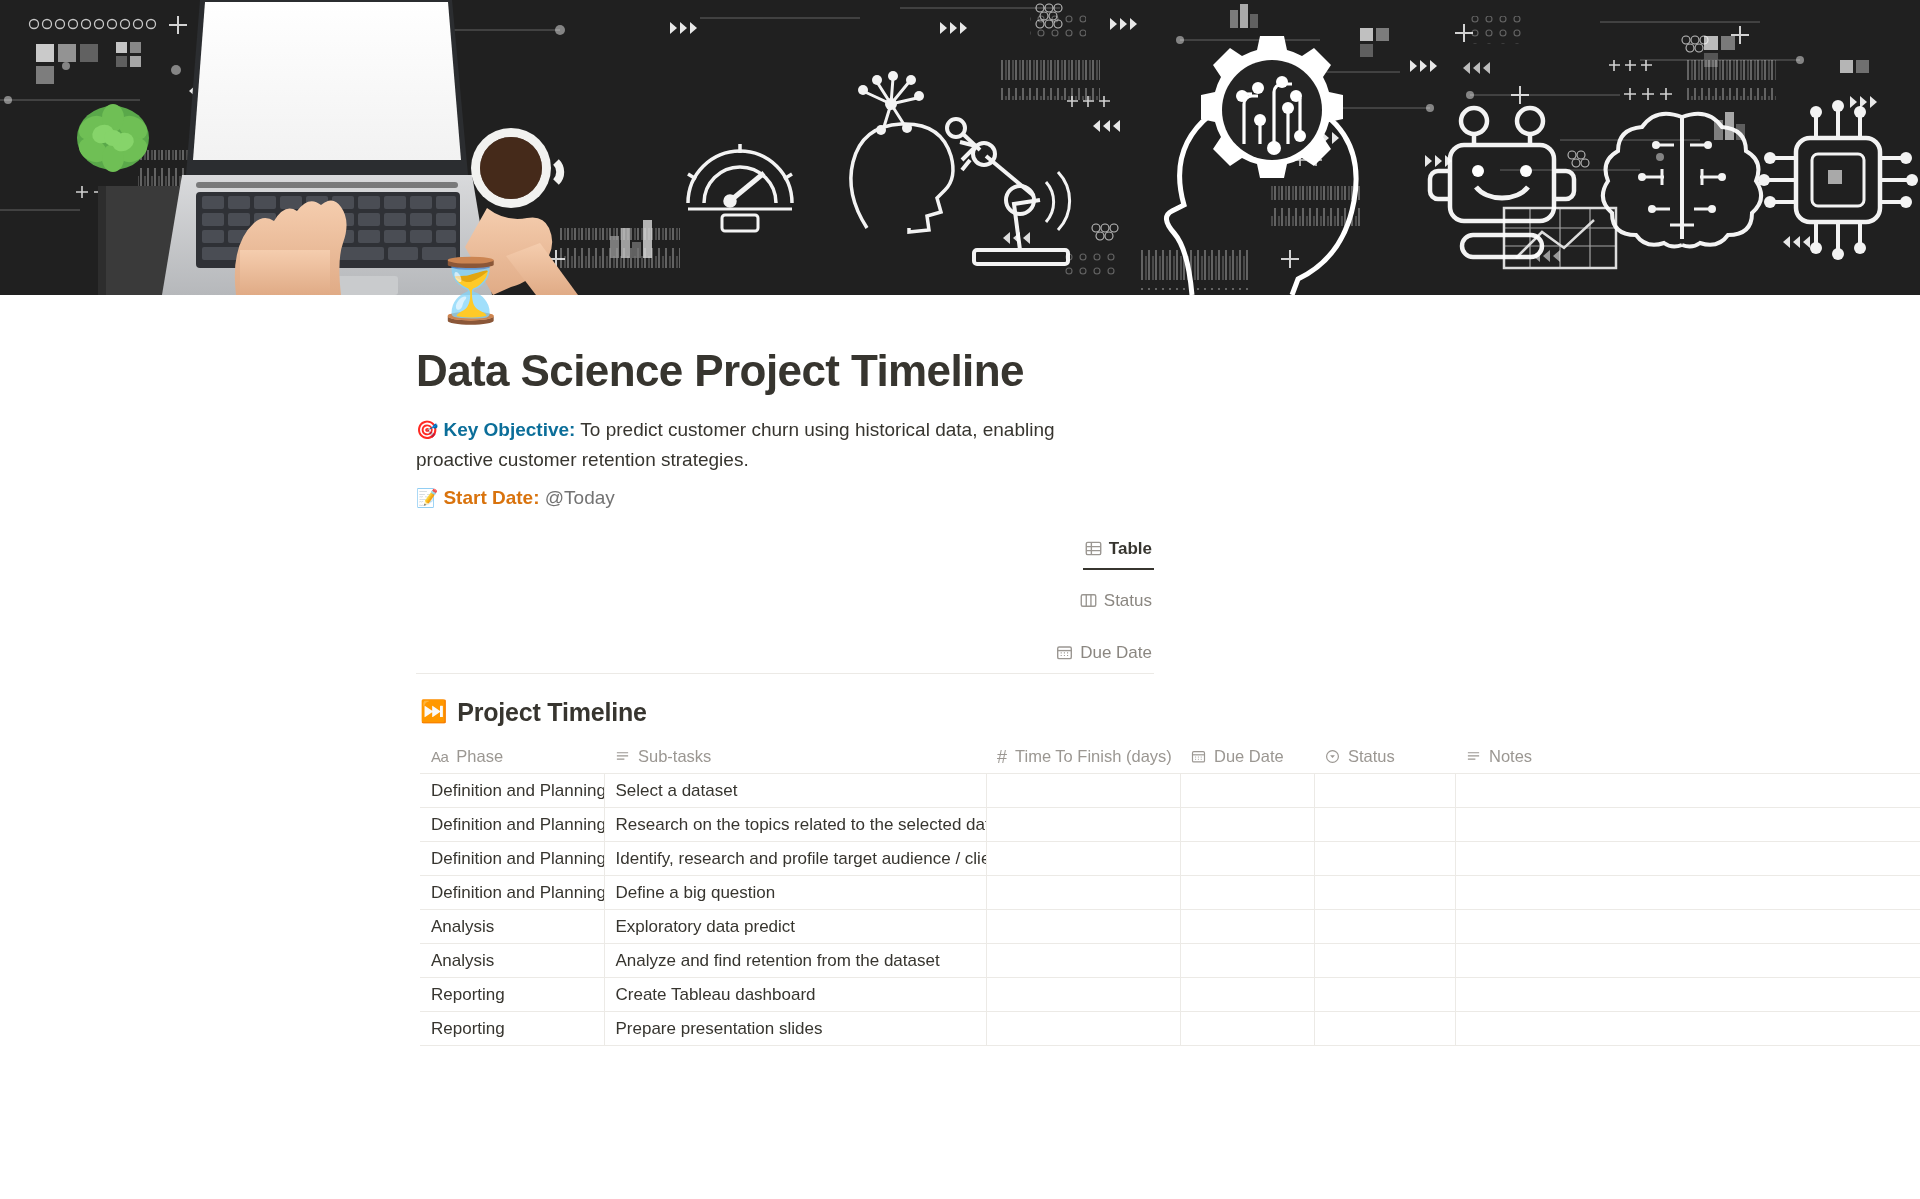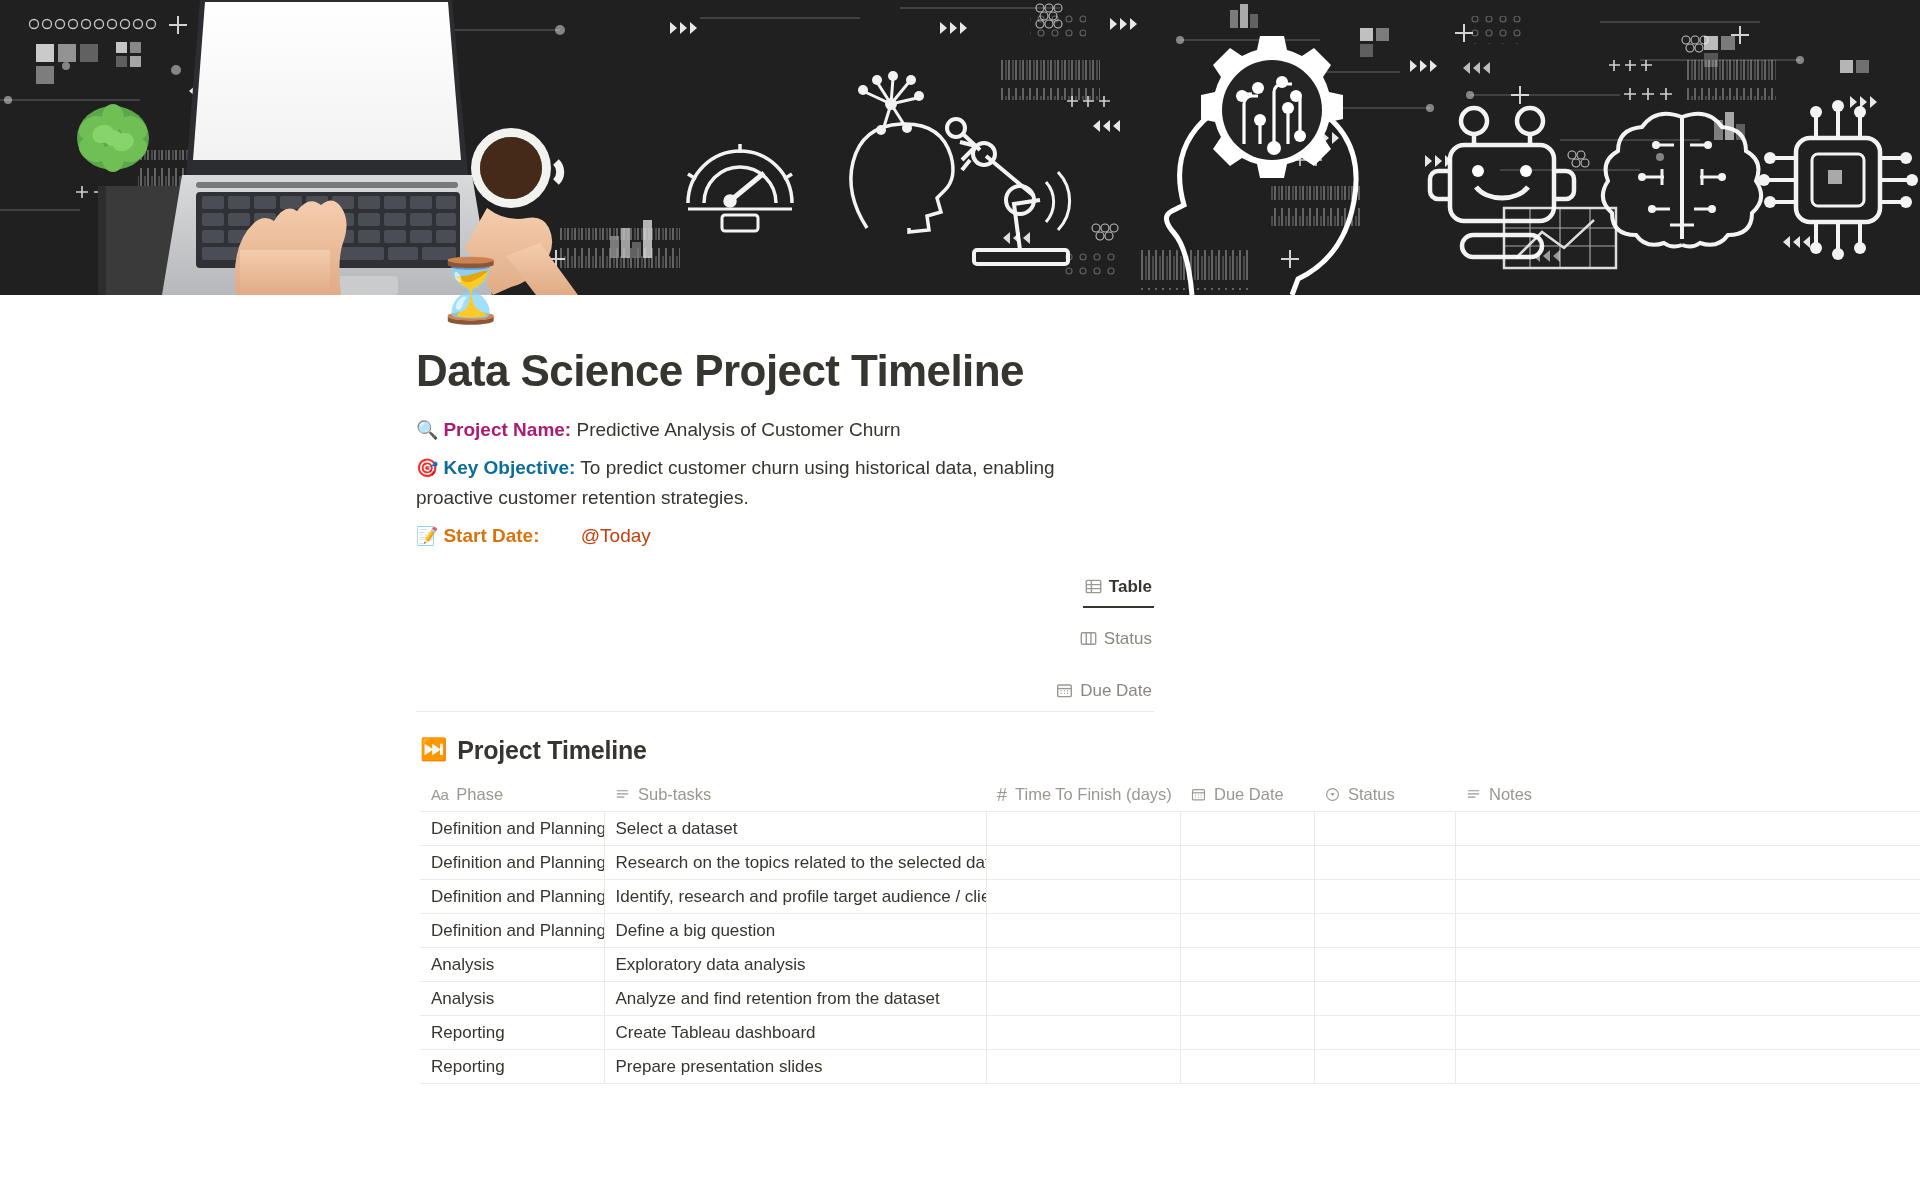--- a/index.html
+++ b/index.html
@@ -65,21 +65,21 @@
     line-height: 1.55;
     color: #37352f;
     max-width: 690px;
     margin-bottom: 8px;
   }
   .prop-line .emo { font-size: 18px; margin-right: 5px; }
   .lbl { font-weight: bold; }
   .lbl.pink  { color: #ad1a72; }
   .lbl.blue  { color: #0b6e99; }
   .lbl.orange{ color: #d9730d; }
-  .mention { color: #c2410c; margin-left: 36px; }
+  .mention { color: #737373; }
 
   
   .tabs {
     display: flex;
     align-items: flex-end;
     gap: 18px;
     margin-top: 22px;
     width: 738px;
     border-bottom: 1px solid #eceae6;
     padding-bottom: 0;
@@ -583,24 +583,20 @@
   </svg>
 </div>
 
 <div class="page">
   <div class="content">
 
     <div class="page-icon">⏳</div>
 
     <h1 class="page-title">Data Science Project Timeline</h1>
 
-    <div class="prop-line">
-      <span class="emo">🔍</span><span class="lbl pink">Project Name:</span>
-      <span>Predictive Analysis of Customer Churn</span>
-    </div>
 
     <div class="prop-line">
       <span class="emo">🎯</span><span class="lbl blue">Key Objective:</span>
       <span>To predict customer churn using historical data, enabling proactive customer retention strategies.</span>
     </div>
 
     <div class="prop-line">
       <span class="emo">📝</span><span class="lbl orange">Start Date:</span>
       <span class="mention">@Today</span>
     </div>
@@ -741,21 +737,21 @@
         <tr>
           <td class="phase"><span class="link">Definition and Planning</span></td>
           <td>Define a big question</td>
           <td></td>
           <td></td>
           <td></td>
           <td></td>
         </tr>
         <tr>
           <td class="phase"><span class="link">Analysis</span></td>
-          <td>Exploratory data analysis</td>
+          <td>Exploratory data predict</td>
           <td></td>
           <td></td>
           <td></td>
           <td></td>
         </tr>
         <tr>
           <td class="phase"><span class="link">Analysis</span></td>
           <td>Analyze and find retention from the dataset</td>
           <td></td>
           <td></td>

